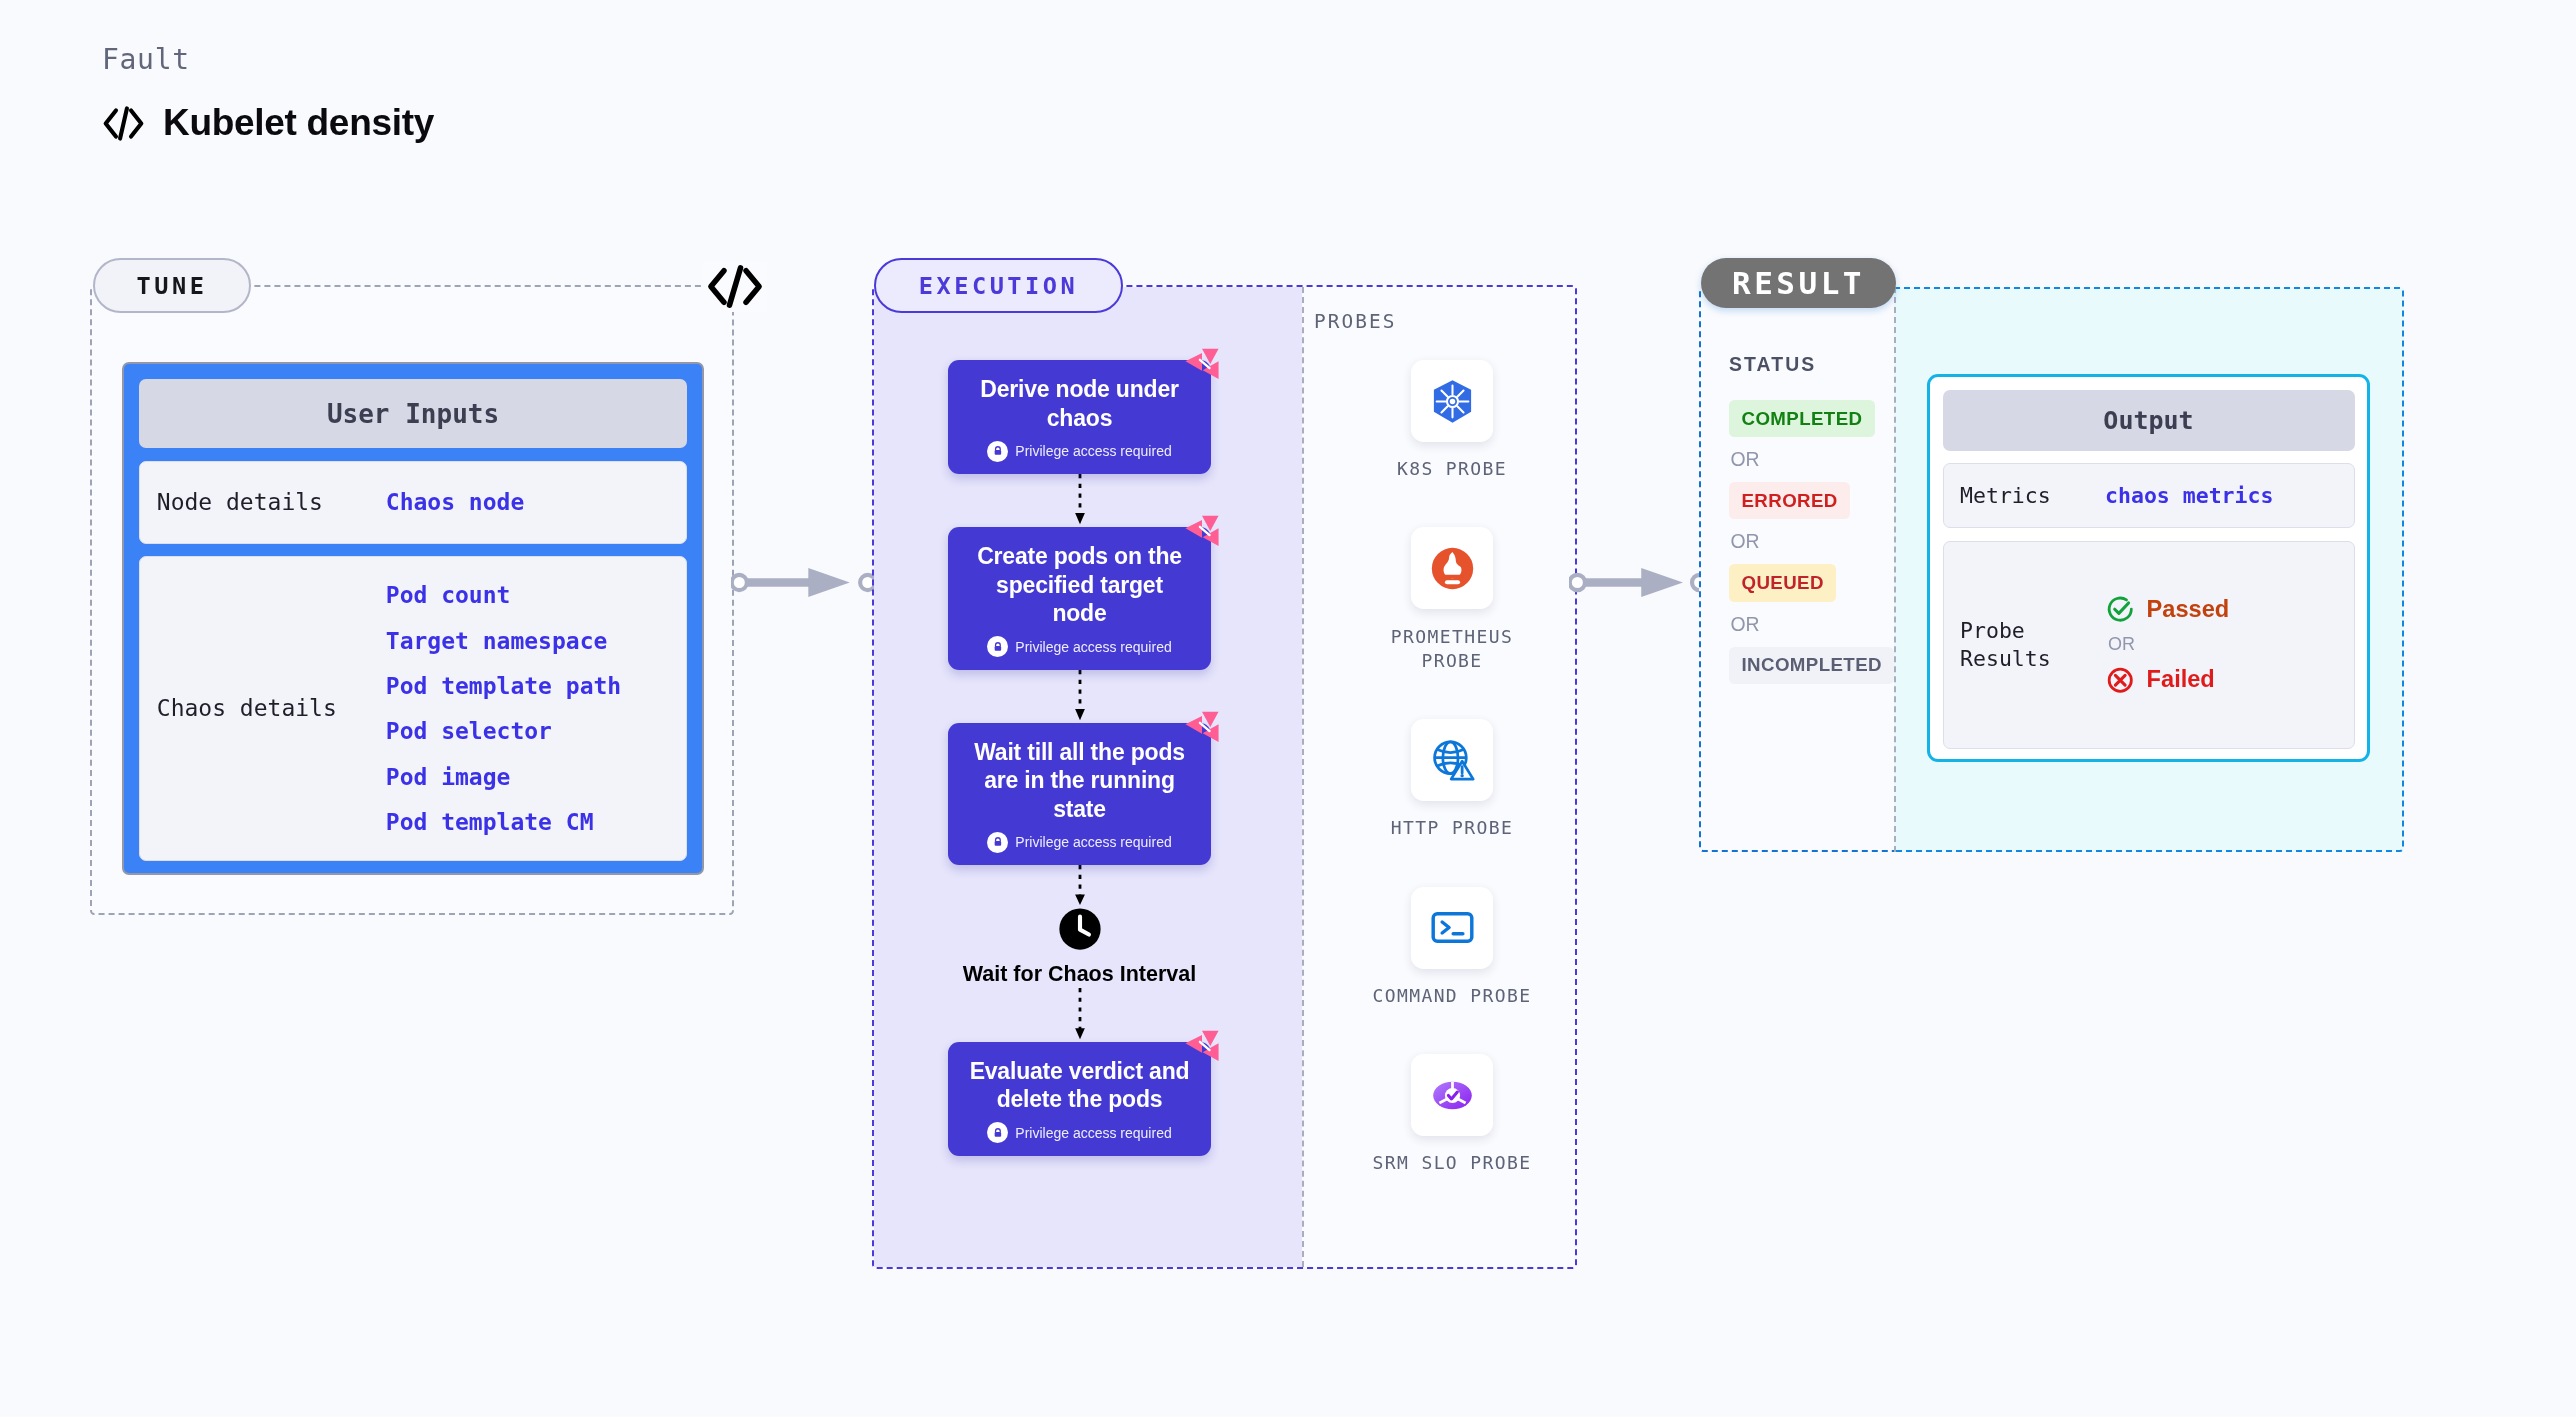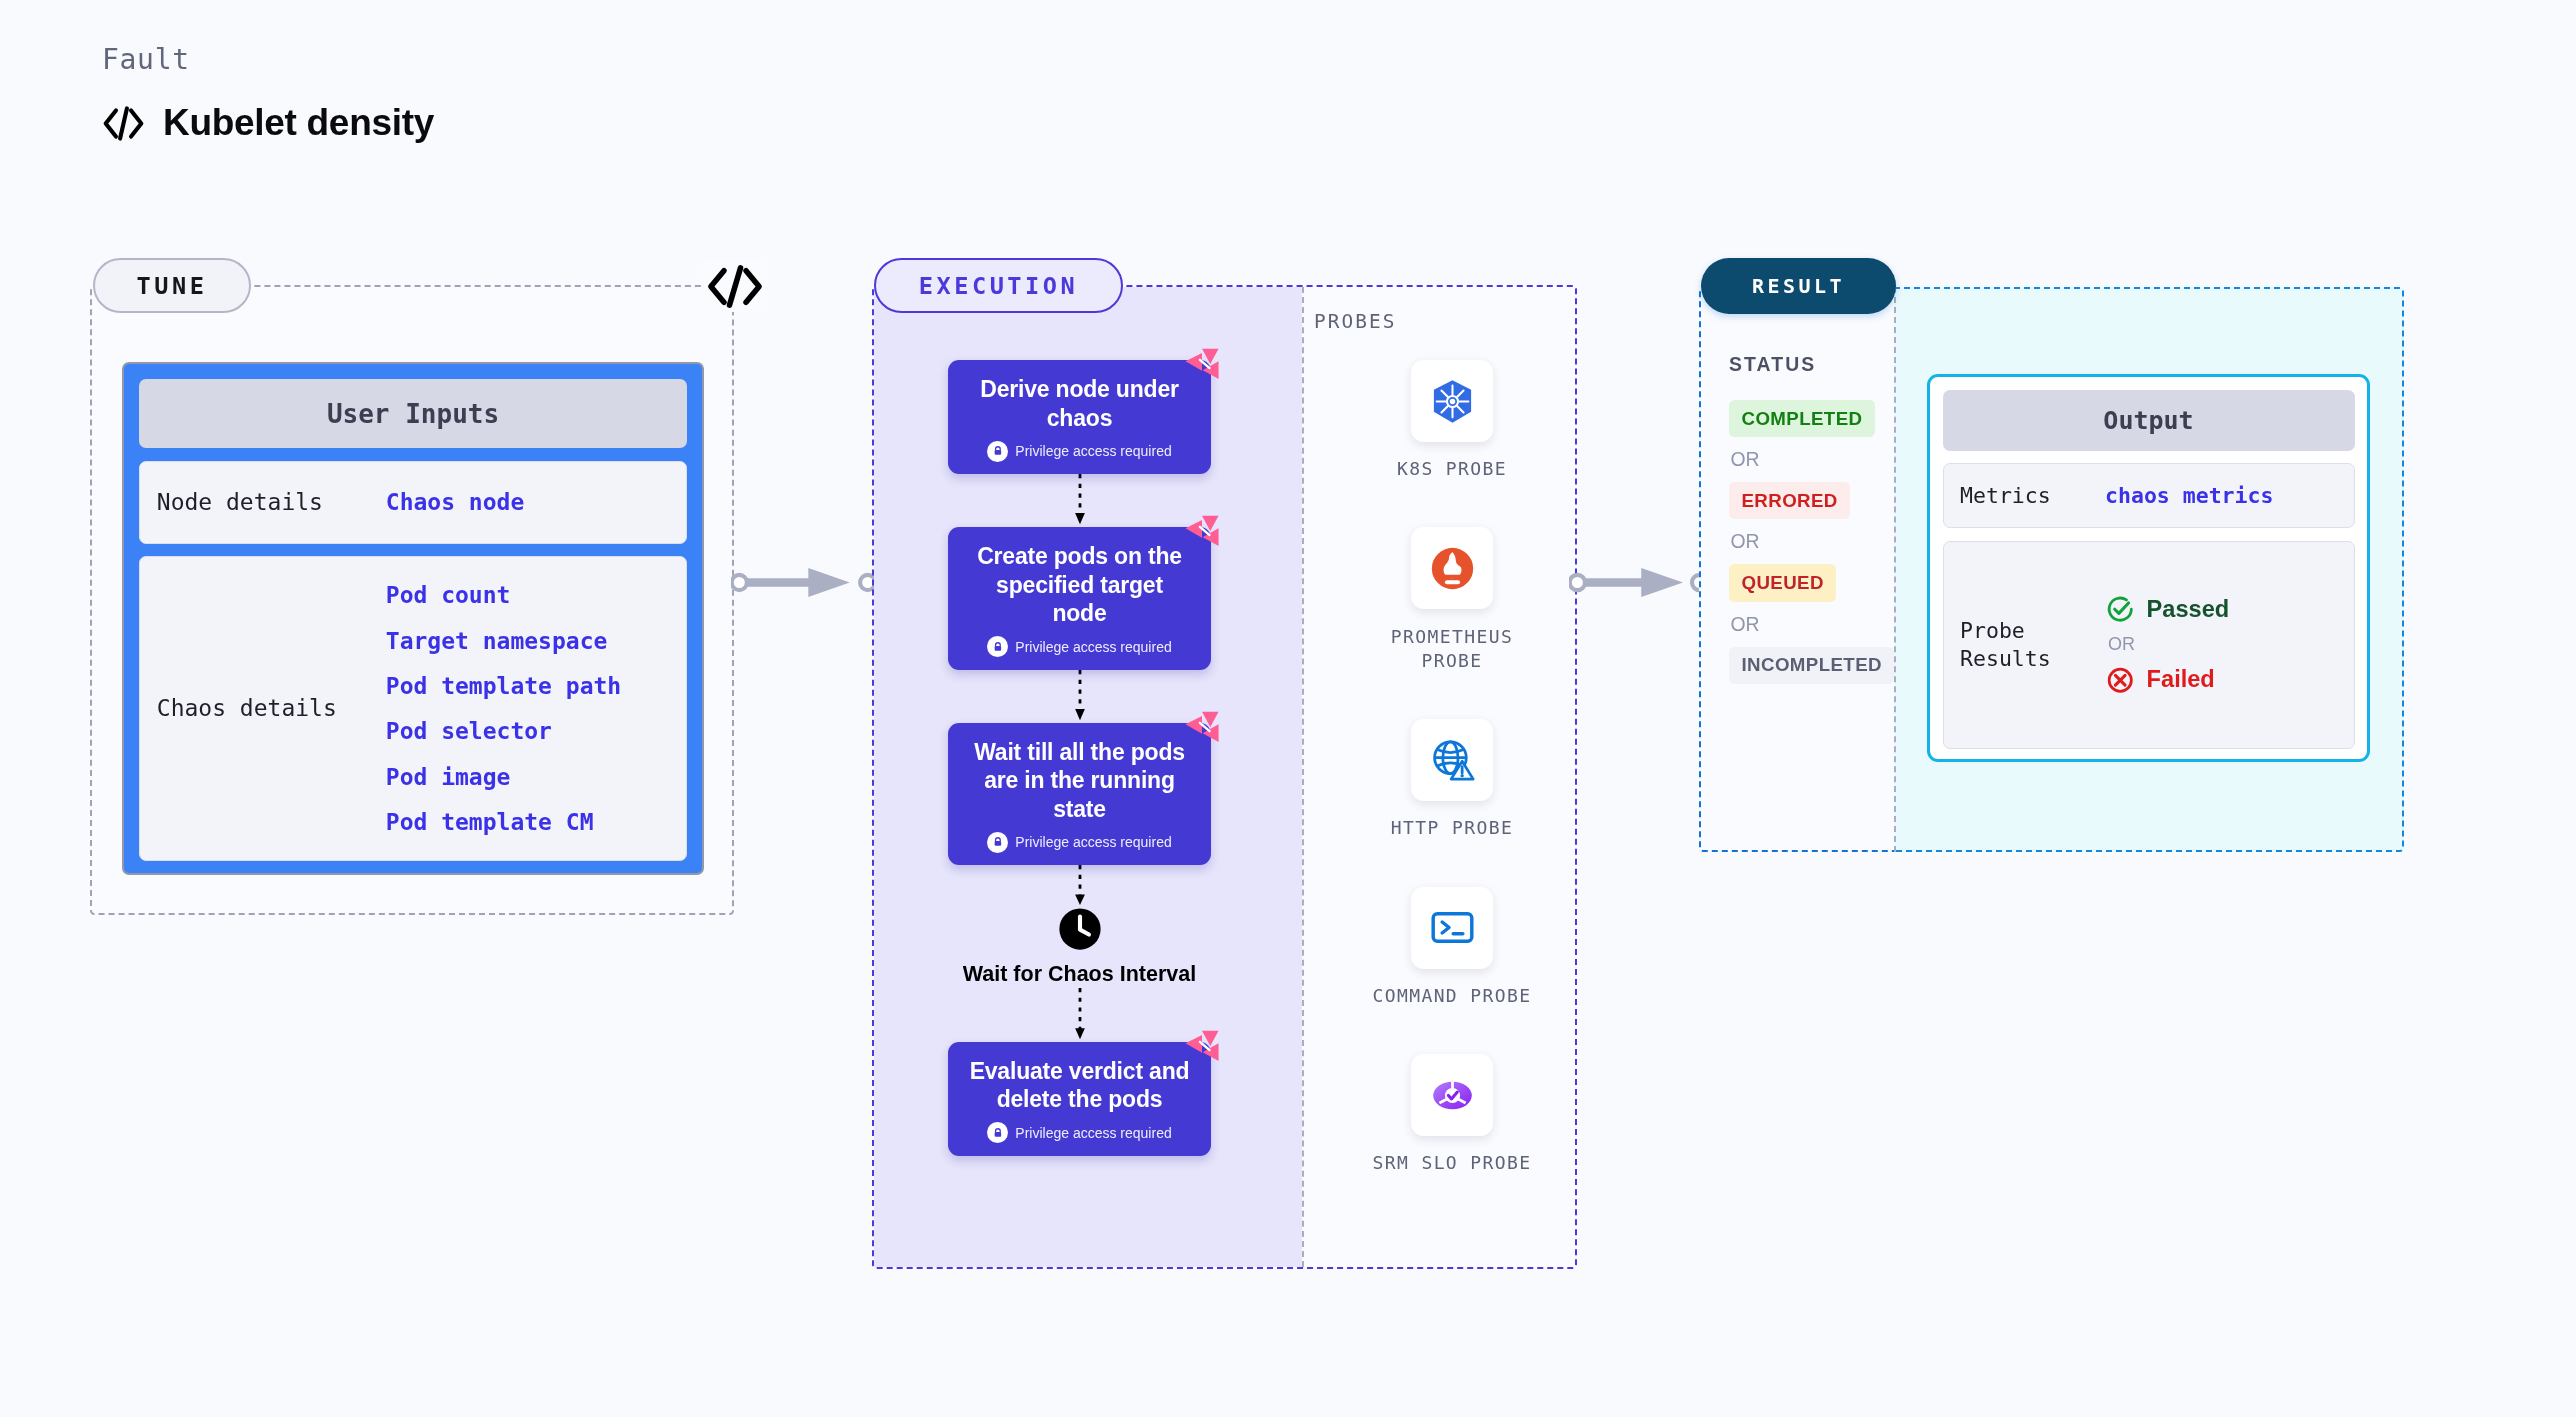--- a/index.html
+++ b/index.html
@@ -119,22 +119,22 @@
   #result-status-box {
     position: absolute; left: 1699px; top: 287px; width: 195px; height: 565px;
     border: 2.1px dashed #1273d4; border-right: none; border-radius: 4.2px 0 0 4.2px; background: #fafbfe;
   }
   #result-status-divider { position: absolute; left: 1894px; top: 287px; width: 0; height: 565px; border-left: 2.1px dashed #a9adbe; }
   #result-out-box {
     position: absolute; left: 1894px; top: 287px; width: 510px; height: 565px;
     border: 2.8px dashed #1286e0; border-left: none; border-radius: 0 4.2px 4.2px 0; background: #e9fafd;
   }
   #result-pill {
-    left: 1701px; top: 258px; width: 195px; height: 56px;
-    background: #0c4a6e; border: none; color: #fff; font-size: 20px;
+    left: 1701px; top: 258px; width: 195px; height: 50px;
+    background: #737373; border: none; color: #fff; font-size: 31px;
     box-shadow: 0 2.8px 7px rgba(18,115,212,0.25);
   }
   #status-title {
     position: absolute; left: 1729px; top: 353px;
     font-size: 19.4px; font-weight: bold; letter-spacing: 2.1px; color: #4b5064;
   }
   #status-list { position: absolute; left: 1729px; top: 400px; display: flex; flex-direction: column; align-items: flex-start; }
   .status-badge { font-size: 18.7px; font-weight: bold; padding: 7.6px 12.5px; border-radius: 5.5px; letter-spacing: 0.4px; }
   .or-text { font-size: 19.4px; color: #9196ac; margin: 11px 0 11px 1.4px; }
 
@@ -446,21 +446,21 @@
   </div>
 
   <div id="out-probe-row" class="row-block">
     <div class="out-key">Probe Results</div>
     <div>
       <div class="verdict">
         <svg width="30.5" height="30.5" viewBox="0 0 44 44">
           <path d="M38 22 A16 16 0 1 1 31 8.6" fill="none" stroke="#12a23b" stroke-width="4" stroke-linecap="round"></path>
           <path d="M14 22 L20 28 L34 13" fill="none" stroke="#12a23b" stroke-width="4.5" stroke-linecap="round" stroke-linejoin="round"></path>
         </svg>
-        <span class="verdict-text" style="color:#14532d">Passed</span>
+        <span class="verdict-text" style="color:#c2410c">Passed</span>
       </div>
       <div class="verdict-or">OR</div>
       <div class="verdict">
         <svg width="30.5" height="30.5" viewBox="0 0 44 44">
           <circle cx="22" cy="22" r="16" fill="none" stroke="#e01b1b" stroke-width="4"></circle>
           <path d="M15 15 L29 29 M29 15 L15 29" fill="none" stroke="#e01b1b" stroke-width="4.5" stroke-linecap="round"></path>
         </svg>
         <span class="verdict-text" style="color:#e01b1b">Failed</span>
       </div>
     </div>

